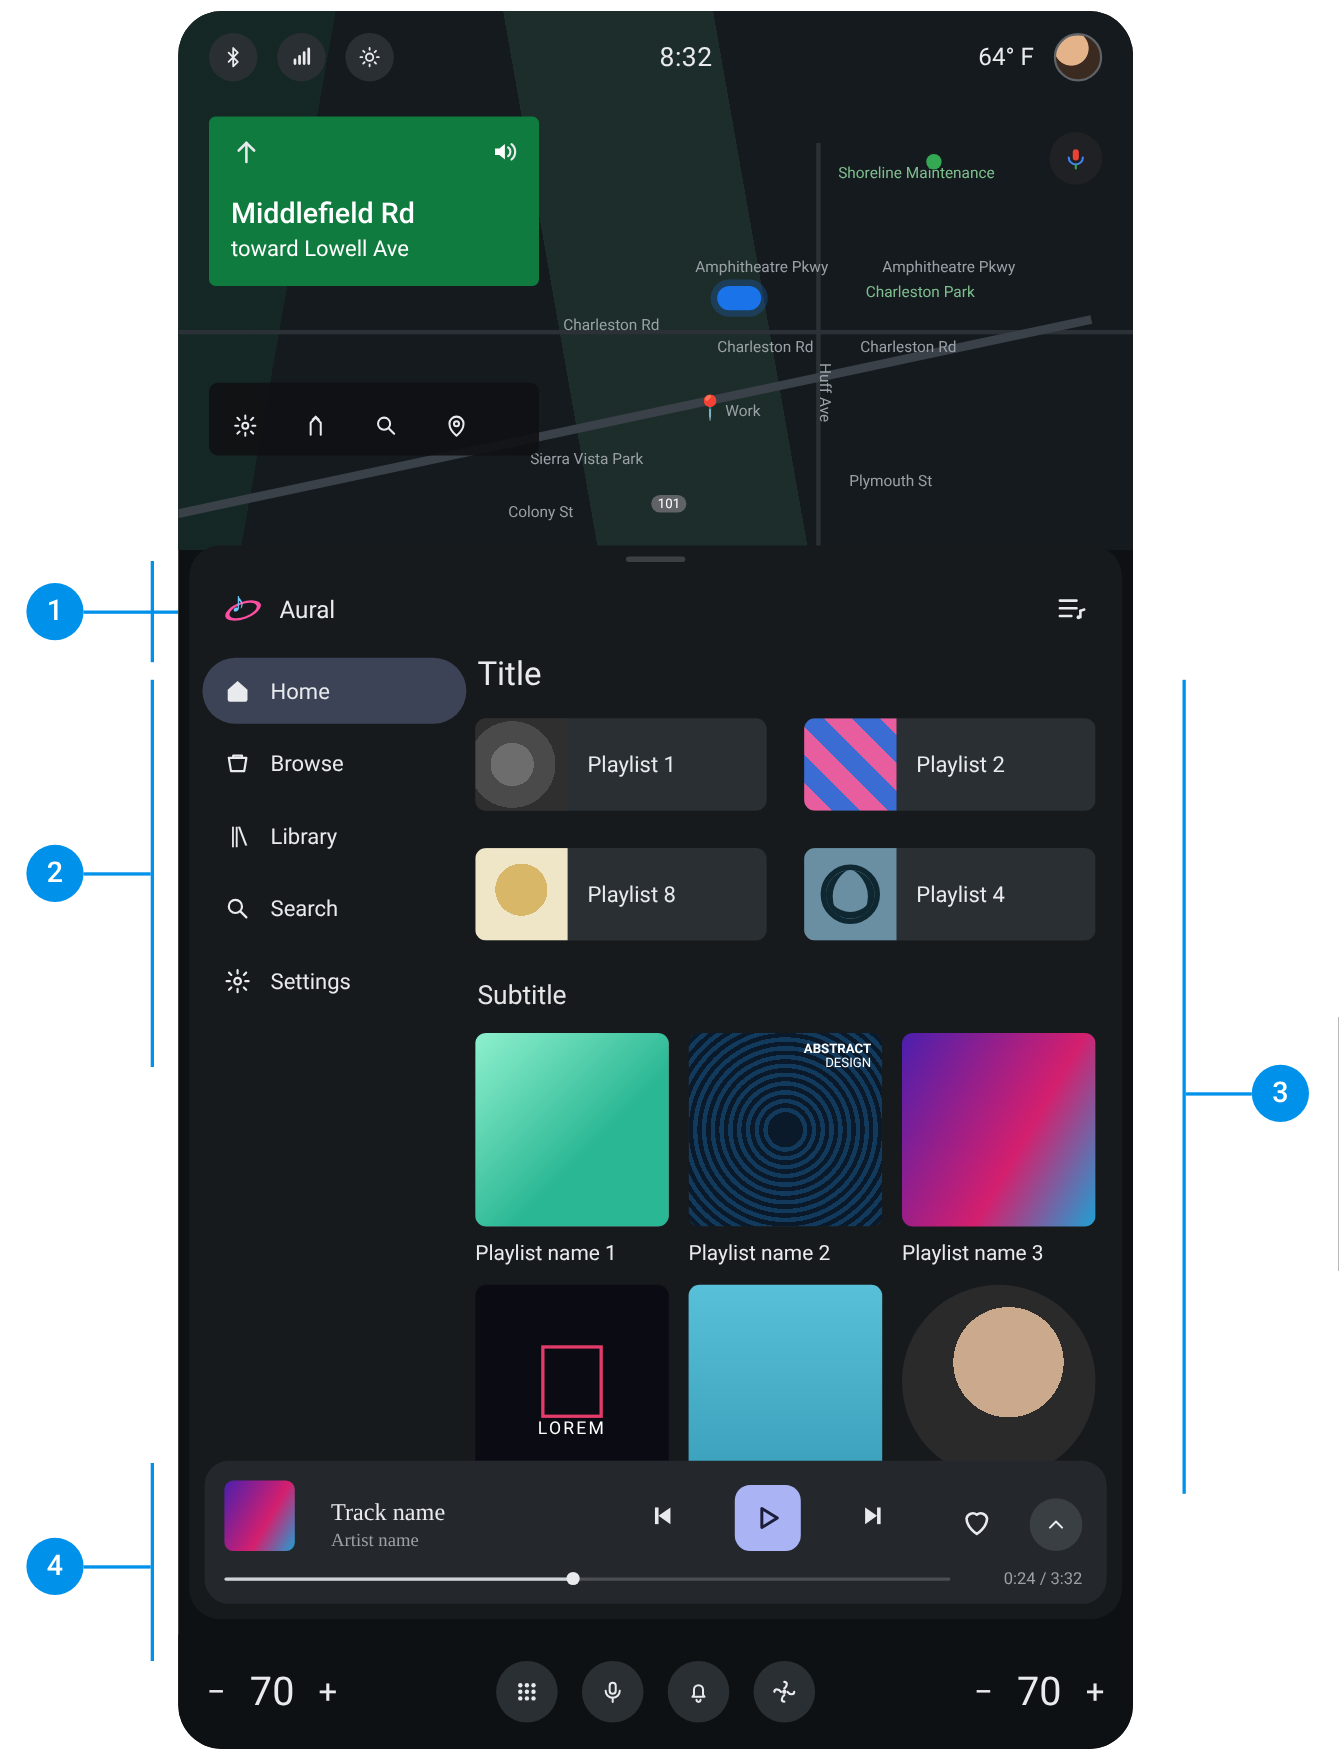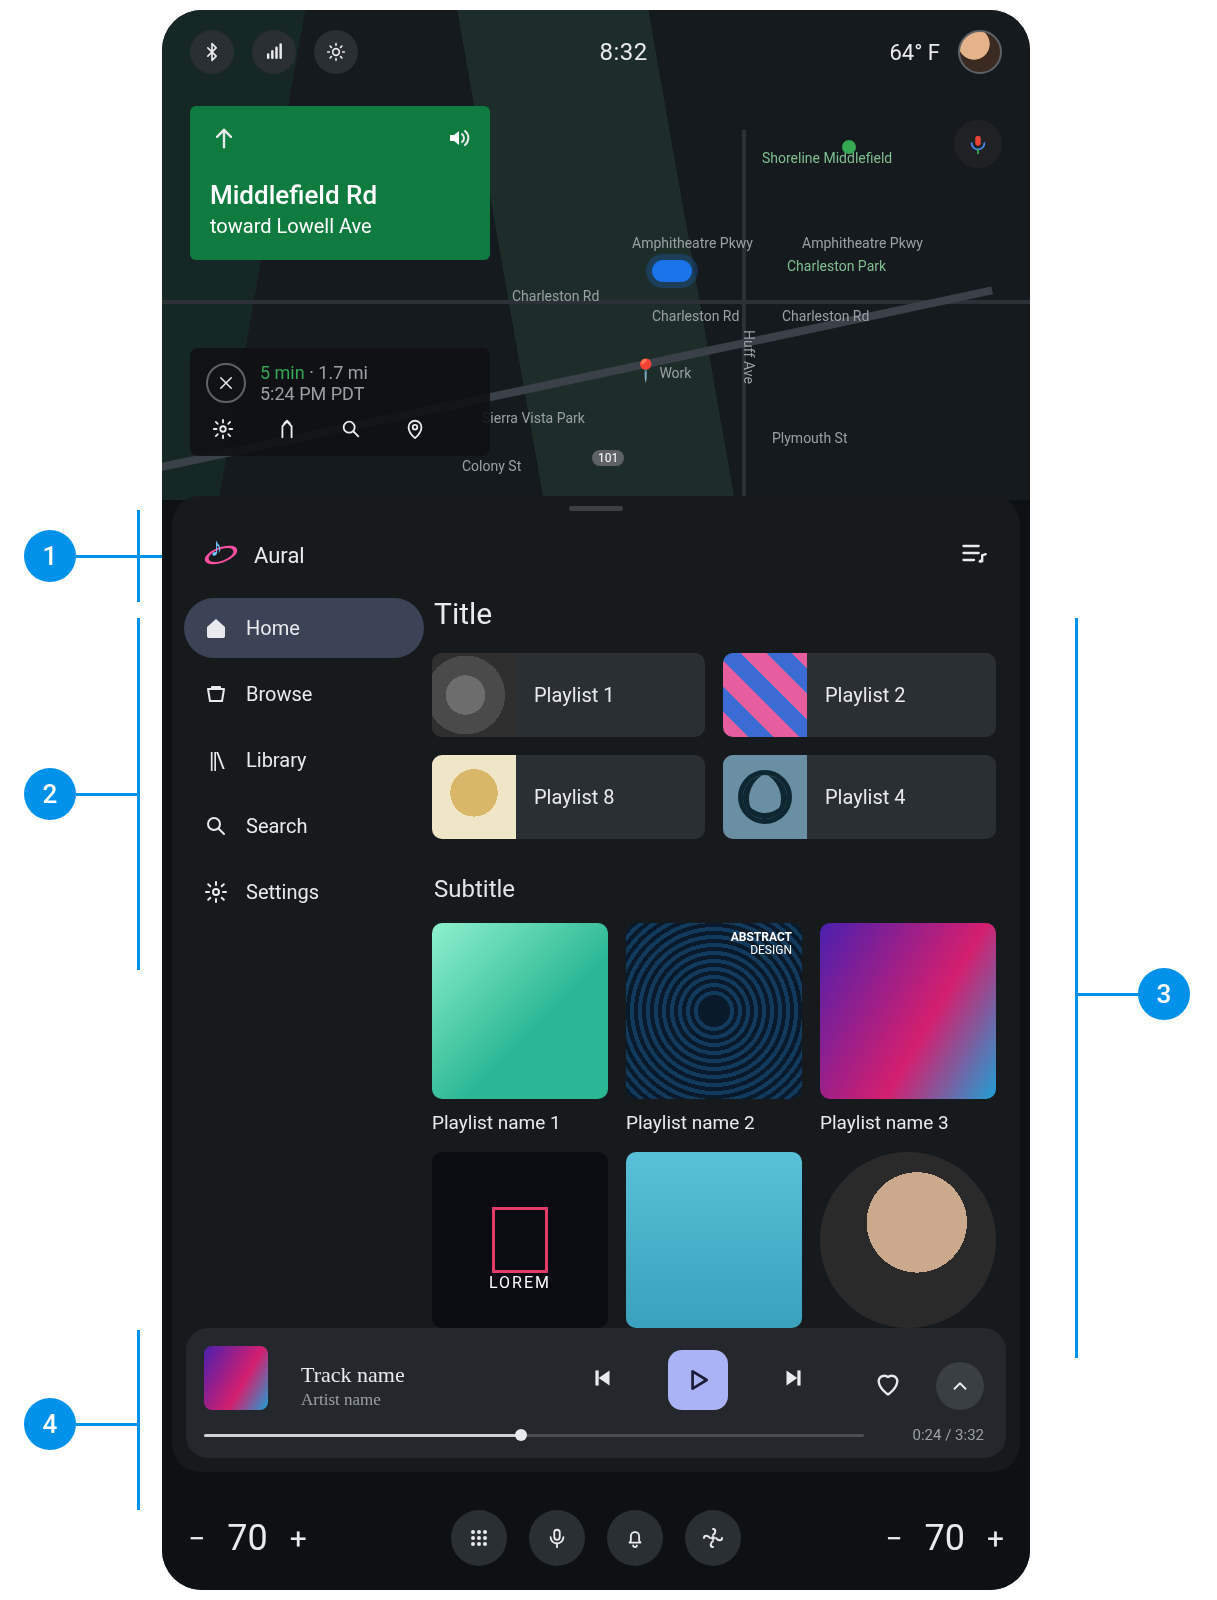--- a/index.html
+++ b/index.html
@@ -133,21 +133,21 @@
   .rail-item{
     display:flex; align-items:center; gap:18px;
     height:60px; padding:0 20px; border-radius:30px; color:#e8eaed; font-size:20px;
   }
   .rail-item.active{ background:#3c4356; }
   .rail-item svg, .rail-item .glyph{ width:24px; text-align:center;}
 
   
   .content{ flex:1; overflow:hidden;}
   .section-title{ font-size:30px; margin: 2px 0 22px 2px; }
-  .grid-wide{ display:grid; grid-template-columns: 1fr 1fr; gap:18px; margin-bottom: 36px;}
+  .grid-wide{ display:grid; grid-template-columns: 1fr 1fr; gap:34px; margin-bottom: 36px;}
   .wide-card{
     display:flex; align-items:center; background:#2a2f33; border-radius:10px; overflow:hidden; height:84px;
   }
   .wide-card .art{width:84px;height:84px;}
   .wide-card .label{font-size:20px; padding-left:18px;}
   .grid-sq{ display:grid; grid-template-columns: repeat(3, 1fr); gap:18px;}
   .sq-card .art{width:100%; aspect-ratio:1/1; border-radius:10px;}
   .sq-card .caption{font-size:19px; margin-top:12px;}
   .subtitle{ font-size:24px; margin: 0 0 20px 2px; color:#e5e5e5;}
 
@@ -228,21 +228,21 @@
     <span class="road-label" style="left:470px;top:225px">Amphitheatre Pkwy</span>
     <span class="road-label" style="left:640px;top:225px">Amphitheatre Pkwy</span>
     <span class="road-label" style="left:350px;top:278px">Charleston Rd</span>
     <span class="road-label" style="left:490px;top:298px">Charleston Rd</span>
     <span class="road-label" style="left:620px;top:298px">Charleston Rd</span>
     <span class="road-label" style="left:595px;top:320px;transform:rotate(90deg);transform-origin:left top">Huff Ave</span>
     <span class="road-label" style="left:610px;top:420px">Plymouth St</span>
     <span class="road-label" style="left:300px;top:448px">Colony St</span>
     <span class="road-label" style="left:320px;top:400px">Sierra Vista Park</span>
     <span class="road-label" style="left:625px;top:248px;color:#7fbf8f">Charleston Park</span>
-    <span class="road-label" style="left:600px;top:140px;color:#7fbf8f">Shoreline Middlefield</span>
+    <span class="road-label" style="left:600px;top:140px;color:#7fbf8f">Shoreline Maintenance</span>
     <span class="road-label" style="left:430px;top:440px;background:#5f6368;color:#fff;padding:1px 6px;border-radius:8px;font-size:12px">101</span>
     <div class="beacon"></div>
     <div class="green-pin"></div>
     <div class="work-pin">📍<span style="font-size:14px;color:#9aa0a6">Work</span></div>
 
     <div class="voice-btn">
       <svg width="22" height="22" viewBox="0 0 24 24">
           <rect x="9" y="3" width="6" height="11" rx="3" fill="#ea4335" stroke="none"></rect>
           <path d="M5 11a7 7 0 0 0 14 0" stroke="#4285f4"></path>
           <line x1="12" y1="18" x2="12" y2="22" stroke="#34a853"></line>
@@ -259,31 +259,20 @@
               <path d="M4 9v6h4l5 4V5L8 9H4z" fill="#fff" stroke="none"></path>
               <path d="M16 8a5 5 0 0 1 0 8"></path>
               <path d="M19 5a9 9 0 0 1 0 14"></path>
             </svg></span>
       </div>
       <div class="street">Middlefield Rd</div>
       <div class="toward">toward Lowell Ave</div>
     </div>
 
     <div class="eta-card">
-      <div class="eta-row">
-        <div class="eta-close">
-          <svg width="18" height="18" viewBox="0 0 24 24">
-              <path d="M5 5l14 14M19 5L5 19"></path>
-            </svg>
-        </div>
-        <div>
-          <div class="eta-line1"><span class="green">5 min</span><span class="grey"> · </span><span class="grey">1.7 mi</span></div>
-          <div class="eta-line2">5:24 PM PDT</div>
-        </div>
-      </div>
       <div class="eta-icons">
         <span><svg width="22" height="22" viewBox="0 0 24 24">
               <circle cx="12" cy="12" r="3"></circle>
               <path d="M12 2v3M12 19v3M4.2 4.2l2.1 2.1M17.7 17.7l2.1 2.1M2 12h3M19 12h3M4.2 19.8l2.1-2.1M17.7 6.3l2.1-2.1"></path>
             </svg></span>
         <span><svg width="22" height="22" viewBox="0 0 24 24">
               <path d="M7 21V9l5-5 5 5v12"></path>
               <path d="M9 6l3-3 3 3"></path>
             </svg></span>
         <span><svg width="22" height="22" viewBox="0 0 24 24">

